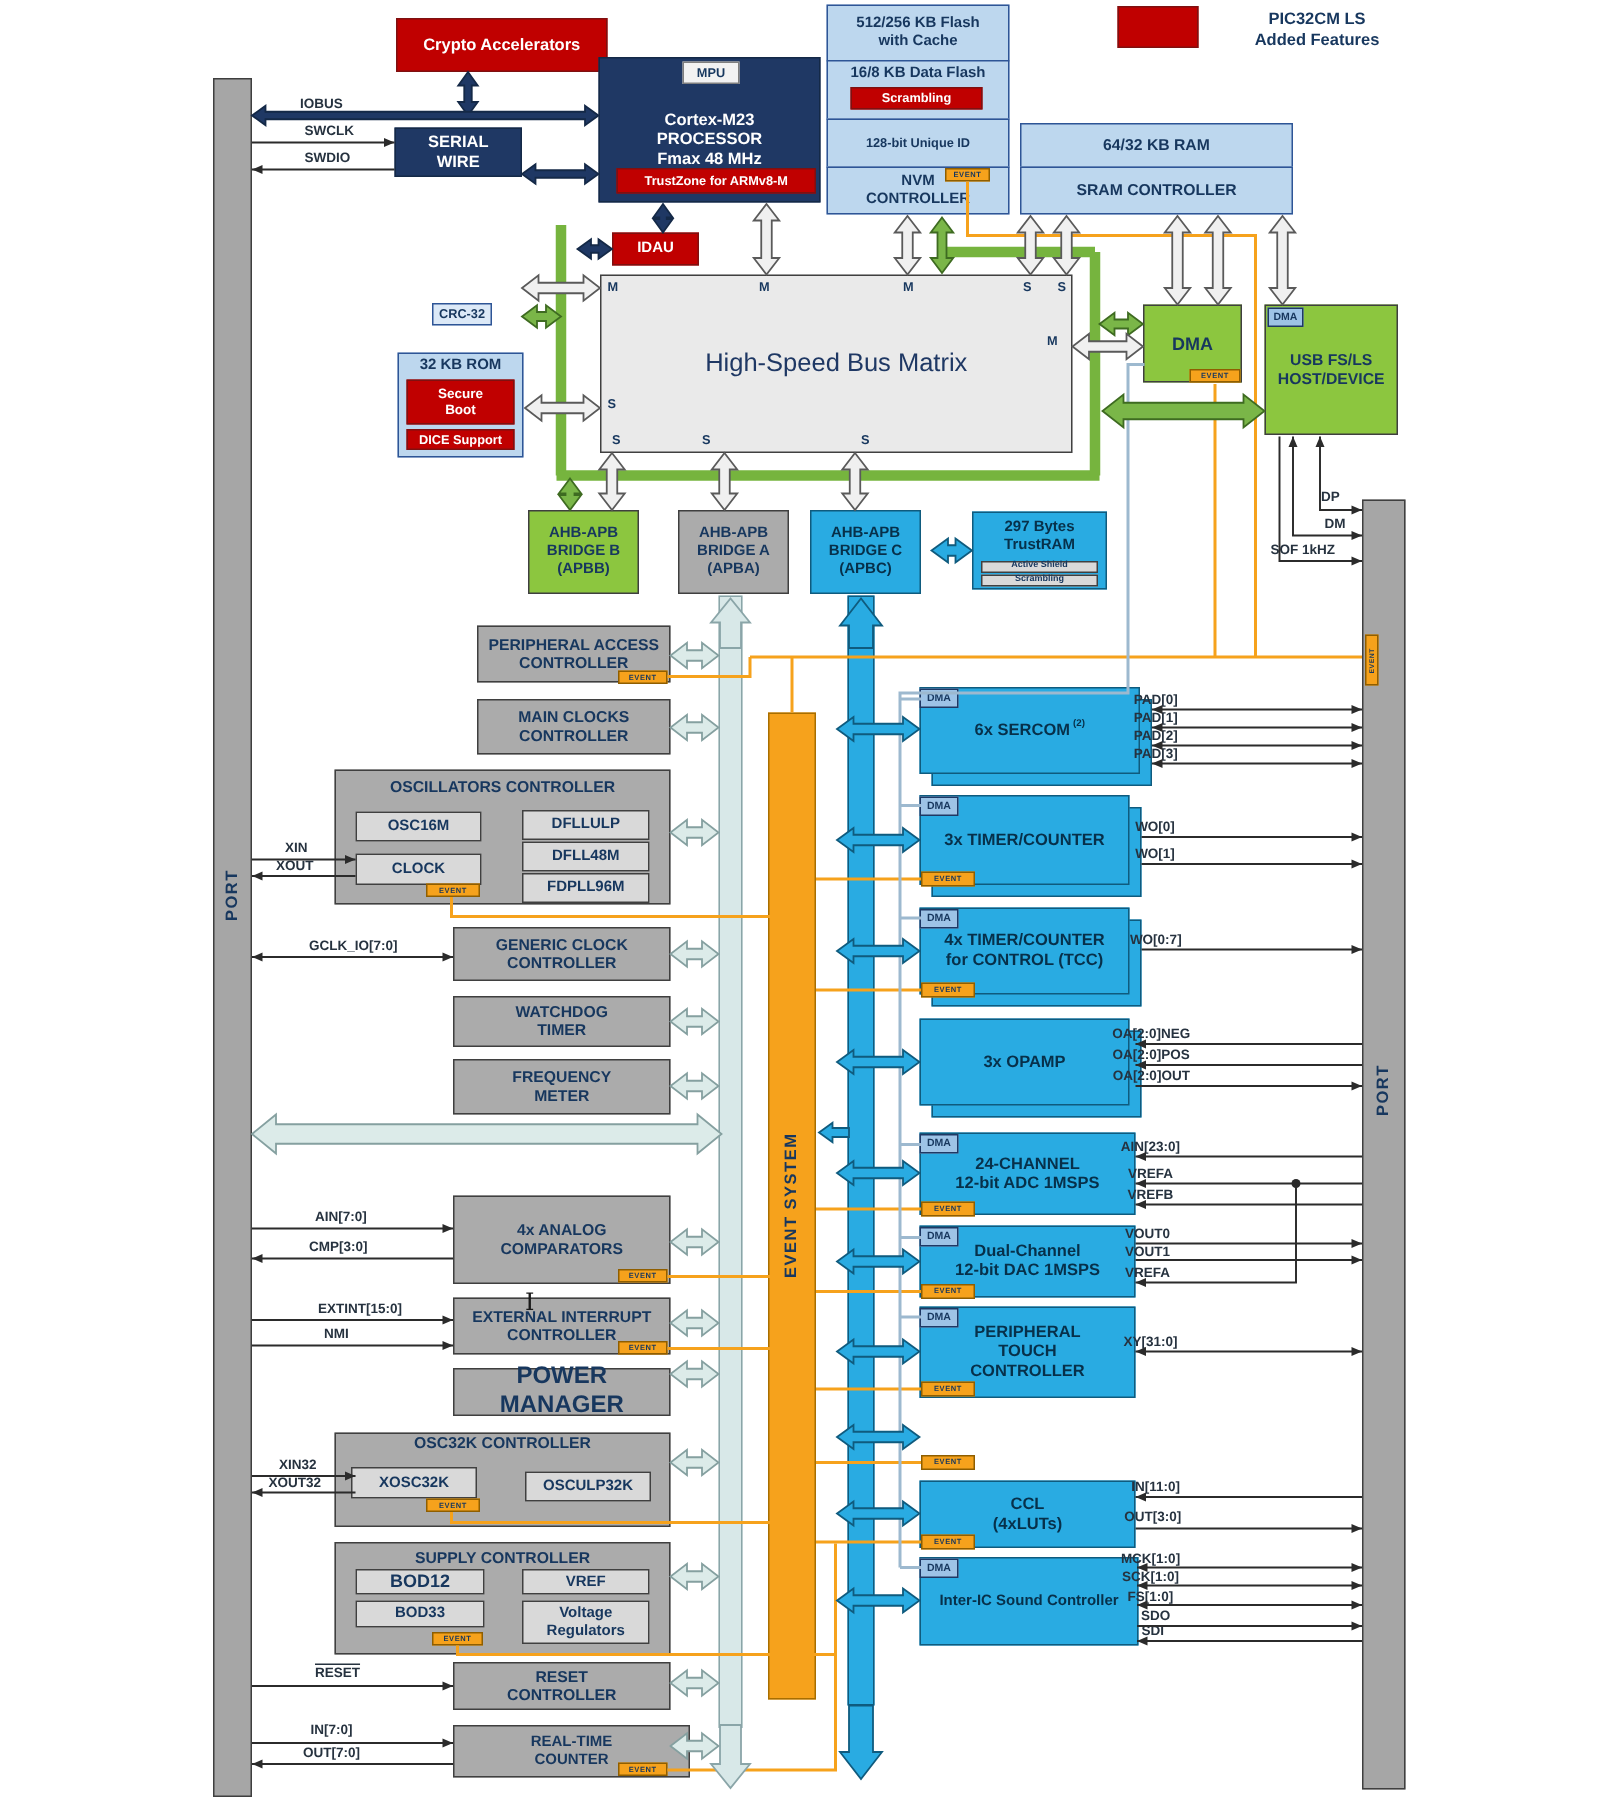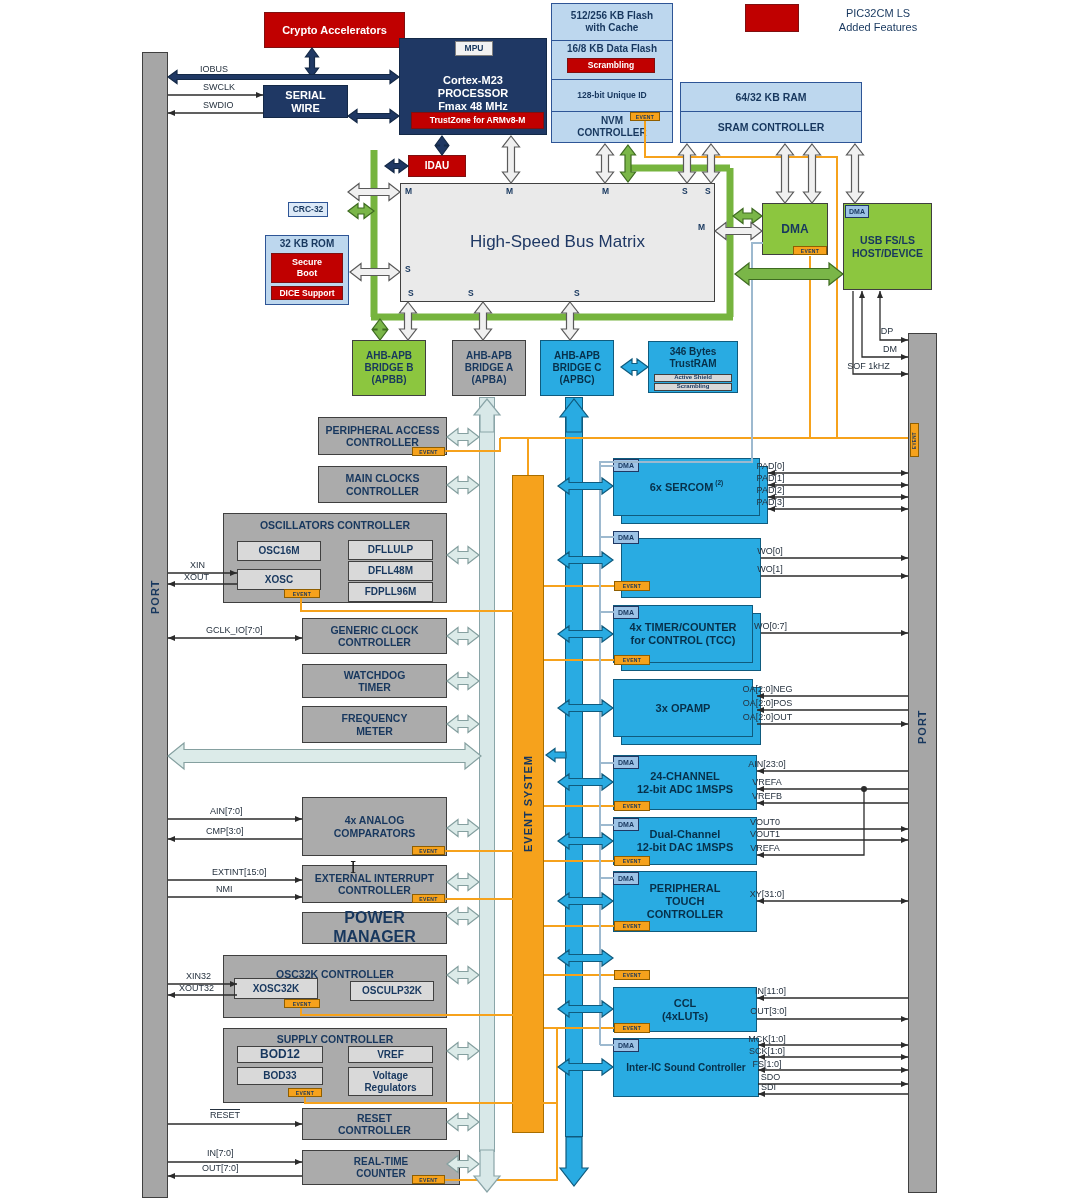--- a/index.html
+++ b/index.html
@@ -16,21 +16,21 @@
 .lgray{background:#D9D9D9;border-color:#404040}
 .cyanb{background:#29ABE2;border-color:#0F5B7E;color:#07304A}
 .shadow{position:absolute;background:#29ABE2;border:1.6px solid #0F5B7E}
 .port{position:absolute;background:#A6A6A6;border:1.6px solid #3F3F3F}
 .vtext{writing-mode:vertical-rl;transform:rotate(180deg);letter-spacing:1px}
 .plabel{position:absolute;font-weight:bold;font-size:11px;color:#17375E;display:flex;align-items:center;justify-content:center}
 .etag{position:absolute;background:#F6A21C;border:1px solid #8F5E00;color:#17375E;font-weight:bold;font-size:5px;
       display:flex;align-items:center;justify-content:center;letter-spacing:.4px;overflow:hidden}
 .dtag{position:absolute;background:#9DC3E6;border:1.2px solid #1F3864;color:#17375E;font-weight:bold;font-size:7px;
       display:flex;align-items:center;justify-content:center}
-.sig{position:absolute;font-weight:normal;font-size:9px;color:#26323F;white-space:nowrap}
+.sig{position:absolute;font-weight:bold;font-size:9px;color:#26323F;white-space:nowrap}
 .sigc{text-align:center}
 .ms{position:absolute;font-weight:bold;font-size:8.5px;color:#17375E}
 .ovl{text-decoration:overline}
 .sup{font-size:6.5px;transform:translateY(-4px);margin-left:2px}
 .cursor{position:absolute;font-family:"DejaVu Serif",serif;font-size:16px;color:#1a1a1a}
 .busv{position:absolute}
 </style>
 </head>
 <body>
 
@@ -100,56 +100,56 @@
 
 <div class="box green" style="left:352px;top:340px;width:74px;height:56px;font-size:10px">AHB-APB
 BRIDGE B
 (APBB)</div>
 <div class="box grayb" style="left:452px;top:340px;width:74px;height:56px;font-size:10px">AHB-APB
 BRIDGE A
 (APBA)</div>
 <div class="box cyanb" style="left:540px;top:340px;width:74px;height:56px;font-size:10px">AHB-APB
 BRIDGE C
 (APBC)</div>
-<div class="box cyanb" style="left:648px;top:341px;width:90px;height:52px;font-size:10px;padding-bottom:18px">346 Bytes
+<div class="box cyanb" style="left:648px;top:341px;width:90px;height:52px;font-size:10px;padding-bottom:18px">297 Bytes
 TrustRAM</div>
 <div class="box" style="left:654px;top:374px;width:78px;height:8px;font-size:6px;background:#D9D9D9;border-color:#404040">Active Shield</div>
 <div class="box" style="left:654px;top:383px;width:78px;height:8px;font-size:6px;background:#D9D9D9;border-color:#404040">Scrambling</div>
 
 <div class="busv" style="left:479px;top:397px;width:16px;height:755px;background:#D8E8E8;border:1.2px solid #8AA5A8"></div>
 <div class="busv" style="left:565px;top:397px;width:18px;height:740px;background:#29ABE2;border:1.2px solid #0F5B7E"></div>
 <div class="box vtext" style="left:512px;top:475px;width:32px;height:658px;background:#F6A21C;border-color:#A86E00;font-size:11px">EVENT SYSTEM</div>
 
 <div class="box grayb" style="left:318px;top:417px;width:129px;height:38px;font-size:10.5px">PERIPHERAL ACCESS
 CONTROLLER</div>
 <div class="etag" style="left:412px;top:447px;width:33px;height:9px">EVENT</div>
 <div class="box grayb" style="left:318px;top:466px;width:129px;height:37px;font-size:10.5px">MAIN CLOCKS
 CONTROLLER</div>
 <div class="box grayb" style="left:223px;top:513px;width:224px;height:90px;font-size:10.5px;align-items:flex-start;padding-top:5px">OSCILLATORS CONTROLLER</div>
 <div class="box lgray" style="left:237px;top:541px;width:84px;height:20px;font-size:10px">OSC16M</div>
-<div class="box lgray" style="left:237px;top:569px;width:84px;height:21px;font-size:10px">XOSC</div>
+<div class="box lgray" style="left:237px;top:569px;width:84px;height:21px;font-size:10px">CLOCK</div>
 <div class="etag" style="left:284px;top:589px;width:36px;height:9px">EVENT</div>
 <div class="box lgray" style="left:348px;top:540px;width:85px;height:20px;font-size:10px">DFLLULP</div>
 <div class="box lgray" style="left:348px;top:561px;width:85px;height:20px;font-size:10px">DFLL48M</div>
 <div class="box lgray" style="left:348px;top:582px;width:85px;height:20px;font-size:10px">FDPLL96M</div>
 <div class="box grayb" style="left:302px;top:618px;width:145px;height:36px;font-size:10.5px">GENERIC CLOCK
 CONTROLLER</div>
 <div class="box grayb" style="left:302px;top:664px;width:145px;height:34px;font-size:10.5px">WATCHDOG
 TIMER</div>
 <div class="box grayb" style="left:302px;top:706px;width:145px;height:37px;font-size:10.5px">FREQUENCY
 METER</div>
 <div class="box grayb" style="left:302px;top:797px;width:145px;height:59px;font-size:10.5px">4x ANALOG
 COMPARATORS</div>
 <div class="etag" style="left:412px;top:846px;width:33px;height:9px">EVENT</div>
 <div class="box grayb" style="left:302px;top:865px;width:145px;height:38px;font-size:10.5px">EXTERNAL INTERRUPT
 CONTROLLER</div>
 <div class="etag" style="left:412px;top:894px;width:33px;height:9px">EVENT</div>
 <div class="box grayb" style="left:302px;top:912px;width:145px;height:32px;font-size:16px">POWER
 MANAGER</div>
-<div class="box grayb" style="left:223px;top:955px;width:224px;height:63px;font-size:10.5px;align-items:flex-start;padding-top:12px">OSC32K CONTROLLER</div>
+<div class="box grayb" style="left:223px;top:955px;width:224px;height:63px;font-size:10.5px;align-items:flex-start;padding-top:0">OSC32K CONTROLLER</div>
 <div class="box lgray" style="left:234px;top:978px;width:84px;height:21px;font-size:10px">XOSC32K</div>
 <div class="etag" style="left:284px;top:999px;width:36px;height:9px">EVENT</div>
 <div class="box lgray" style="left:350px;top:981px;width:84px;height:20px;font-size:10px">OSCULP32K</div>
 <div class="box grayb" style="left:223px;top:1028px;width:224px;height:75px;font-size:10.5px;align-items:flex-start;padding-top:4px">SUPPLY CONTROLLER</div>
 <div class="box lgray" style="left:237px;top:1046px;width:86px;height:17px;font-size:12px">BOD12</div>
 <div class="box lgray" style="left:237px;top:1067px;width:86px;height:18px;font-size:10px">BOD33</div>
 <div class="etag" style="left:288px;top:1088px;width:34px;height:9px">EVENT</div>
 <div class="box lgray" style="left:348px;top:1046px;width:85px;height:17px;font-size:10px">VREF</div>
 <div class="box lgray" style="left:348px;top:1067px;width:85px;height:29px;font-size:10px">Voltage
 Regulators</div>
@@ -159,20 +159,21 @@
 COUNTER</div>
 <div class="etag" style="left:412px;top:1175px;width:33px;height:9px">EVENT</div>
 
 <div class="shadow" style="left:621px;top:466px;width:147px;height:58px"></div>
 <div class="box cyanb" style="left:613px;top:458px;width:147px;height:58px;font-size:11px">
   <span>6x SERCOM</span><span class="sup">(2)</span>
 </div>
 <div class="dtag" style="left:613px;top:459px;width:26px;height:13px">DMA</div>
 
 <div class="shadow" style="left:621px;top:538px;width:140px;height:60px"></div>
+<div class="box cyanb" style="left:613px;top:530px;width:140px;height:60px;font-size:11px">3x TIMER/COUNTER</div>
 <div class="dtag" style="left:613px;top:531px;width:26px;height:13px">DMA</div>
 <div class="etag" style="left:614px;top:581px;width:36px;height:10px">EVENT</div>
 
 <div class="shadow" style="left:621px;top:613px;width:140px;height:58px"></div>
 <div class="box cyanb" style="left:613px;top:605px;width:140px;height:58px;font-size:11px">4x TIMER/COUNTER
 for CONTROL (TCC)</div>
 <div class="dtag" style="left:613px;top:606px;width:26px;height:13px">DMA</div>
 <div class="etag" style="left:614px;top:655px;width:36px;height:10px">EVENT</div>
 
 <div class="shadow" style="left:621px;top:687px;width:140px;height:58px"></div>

